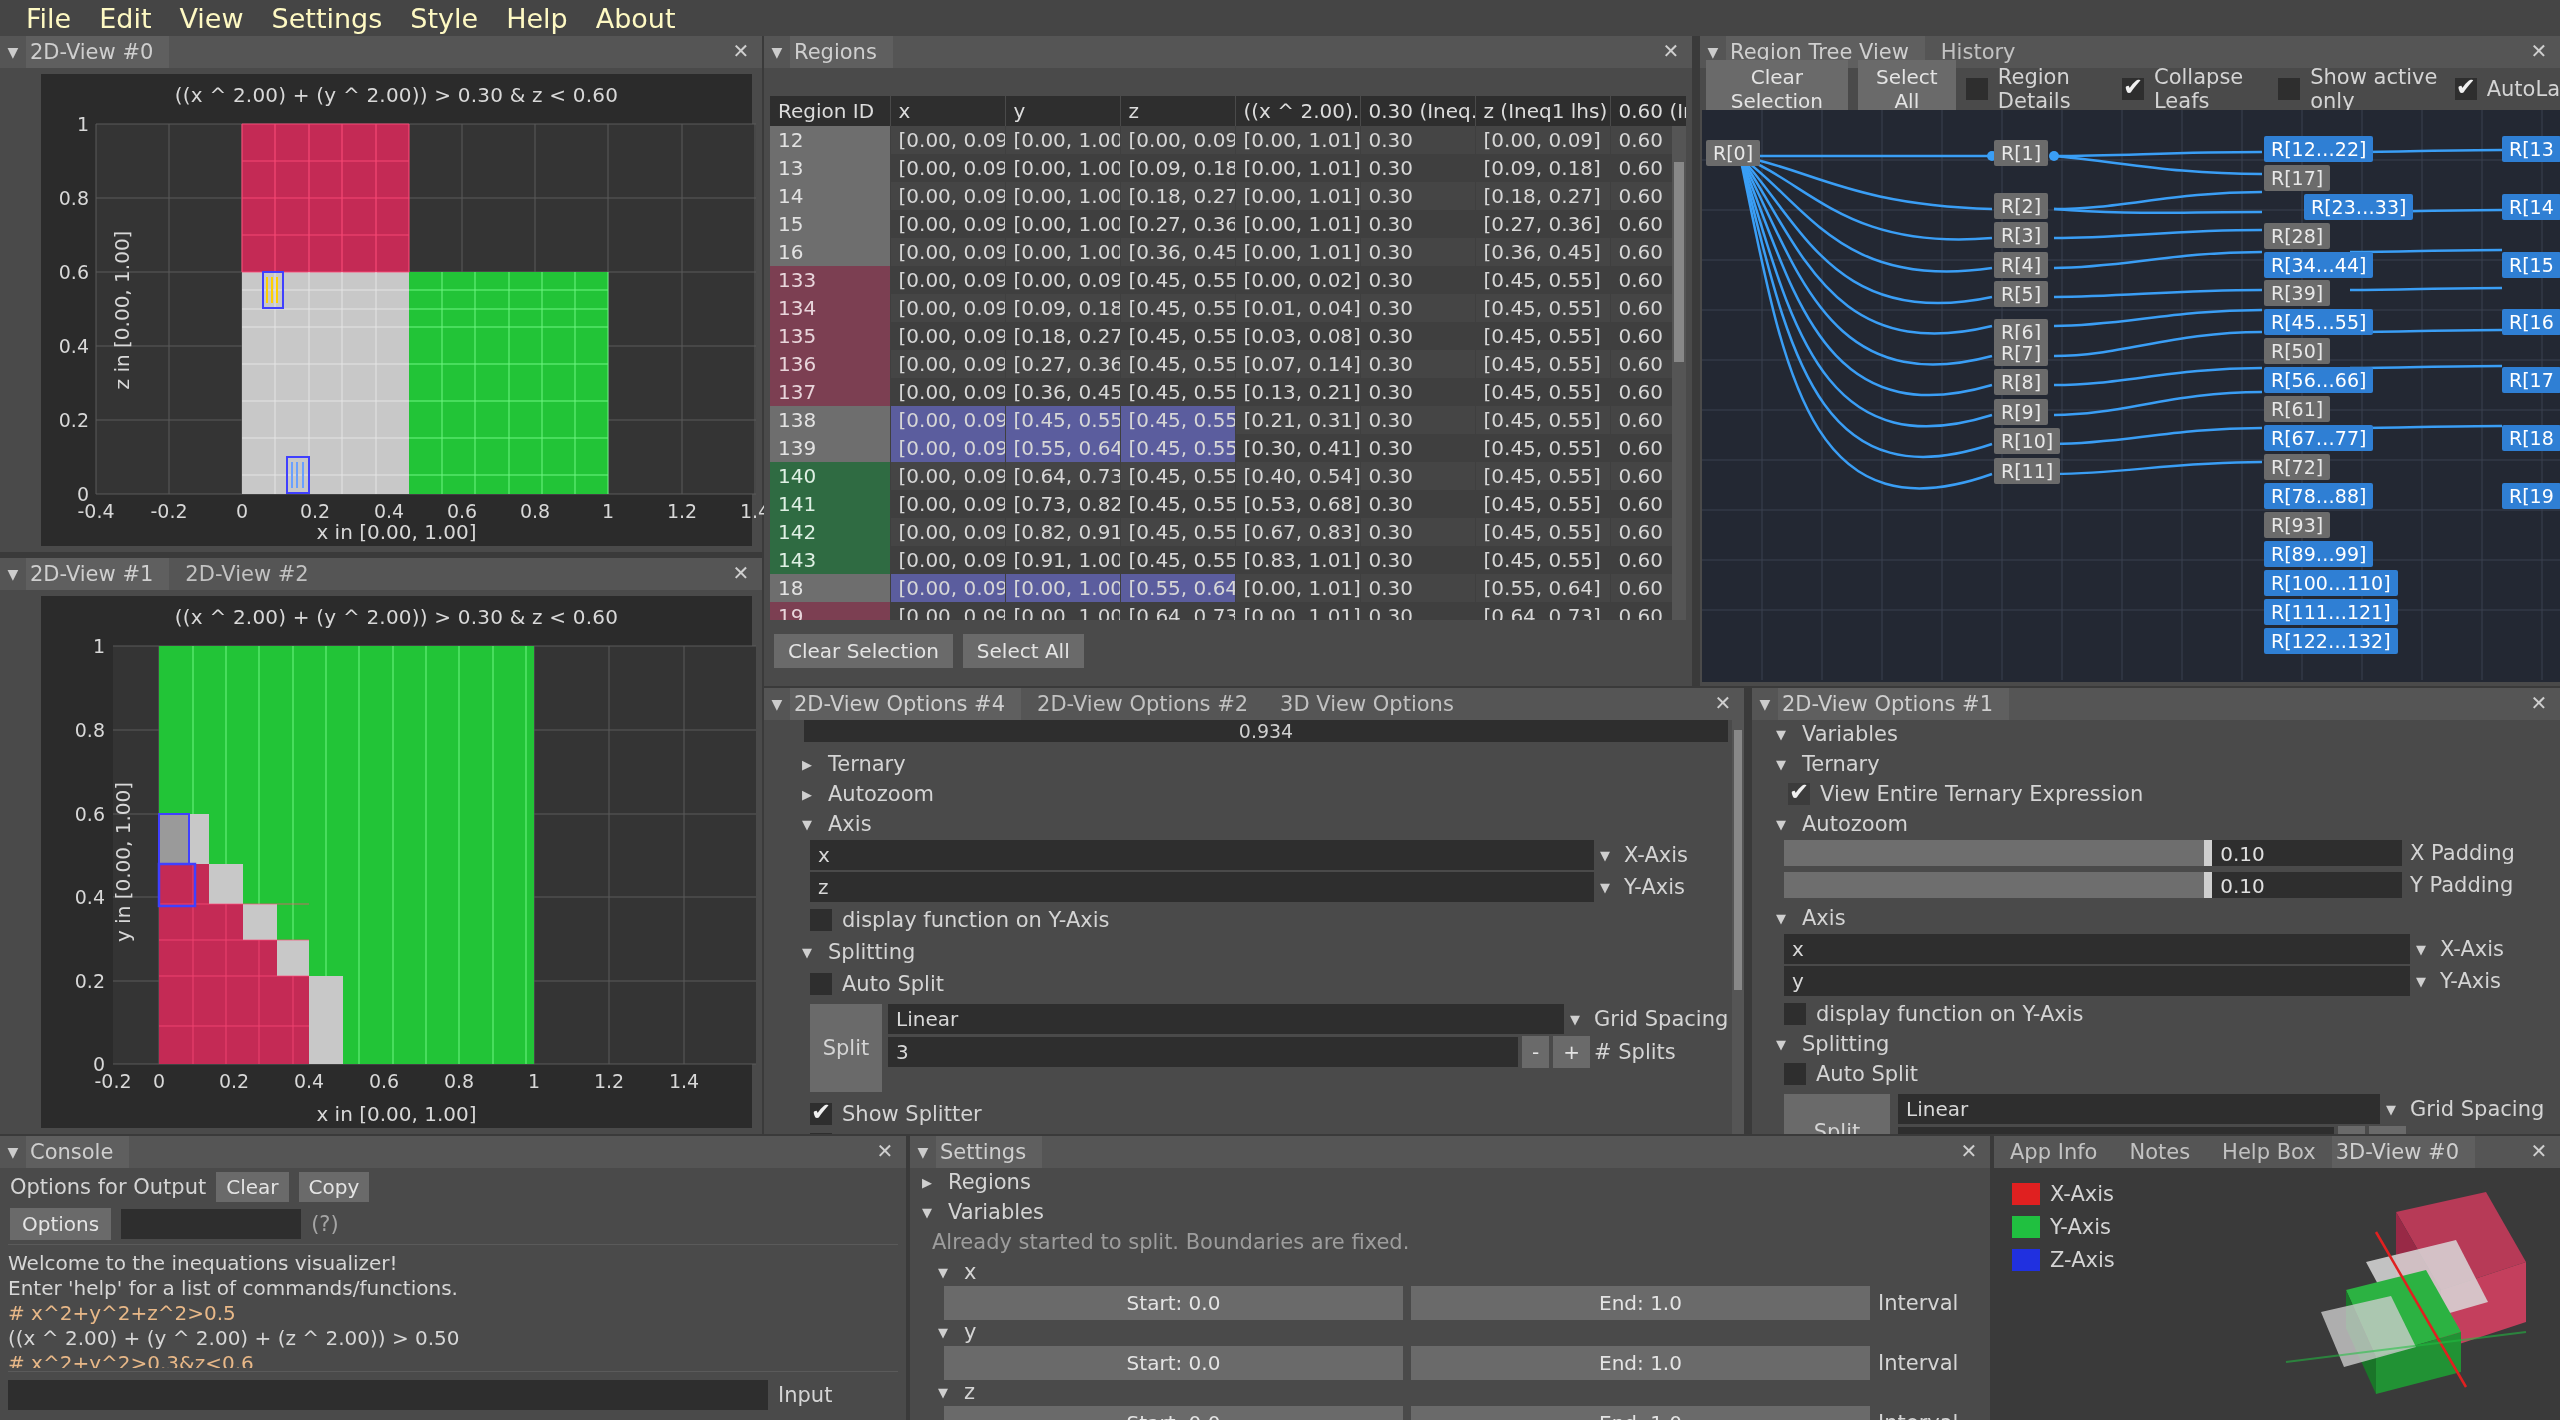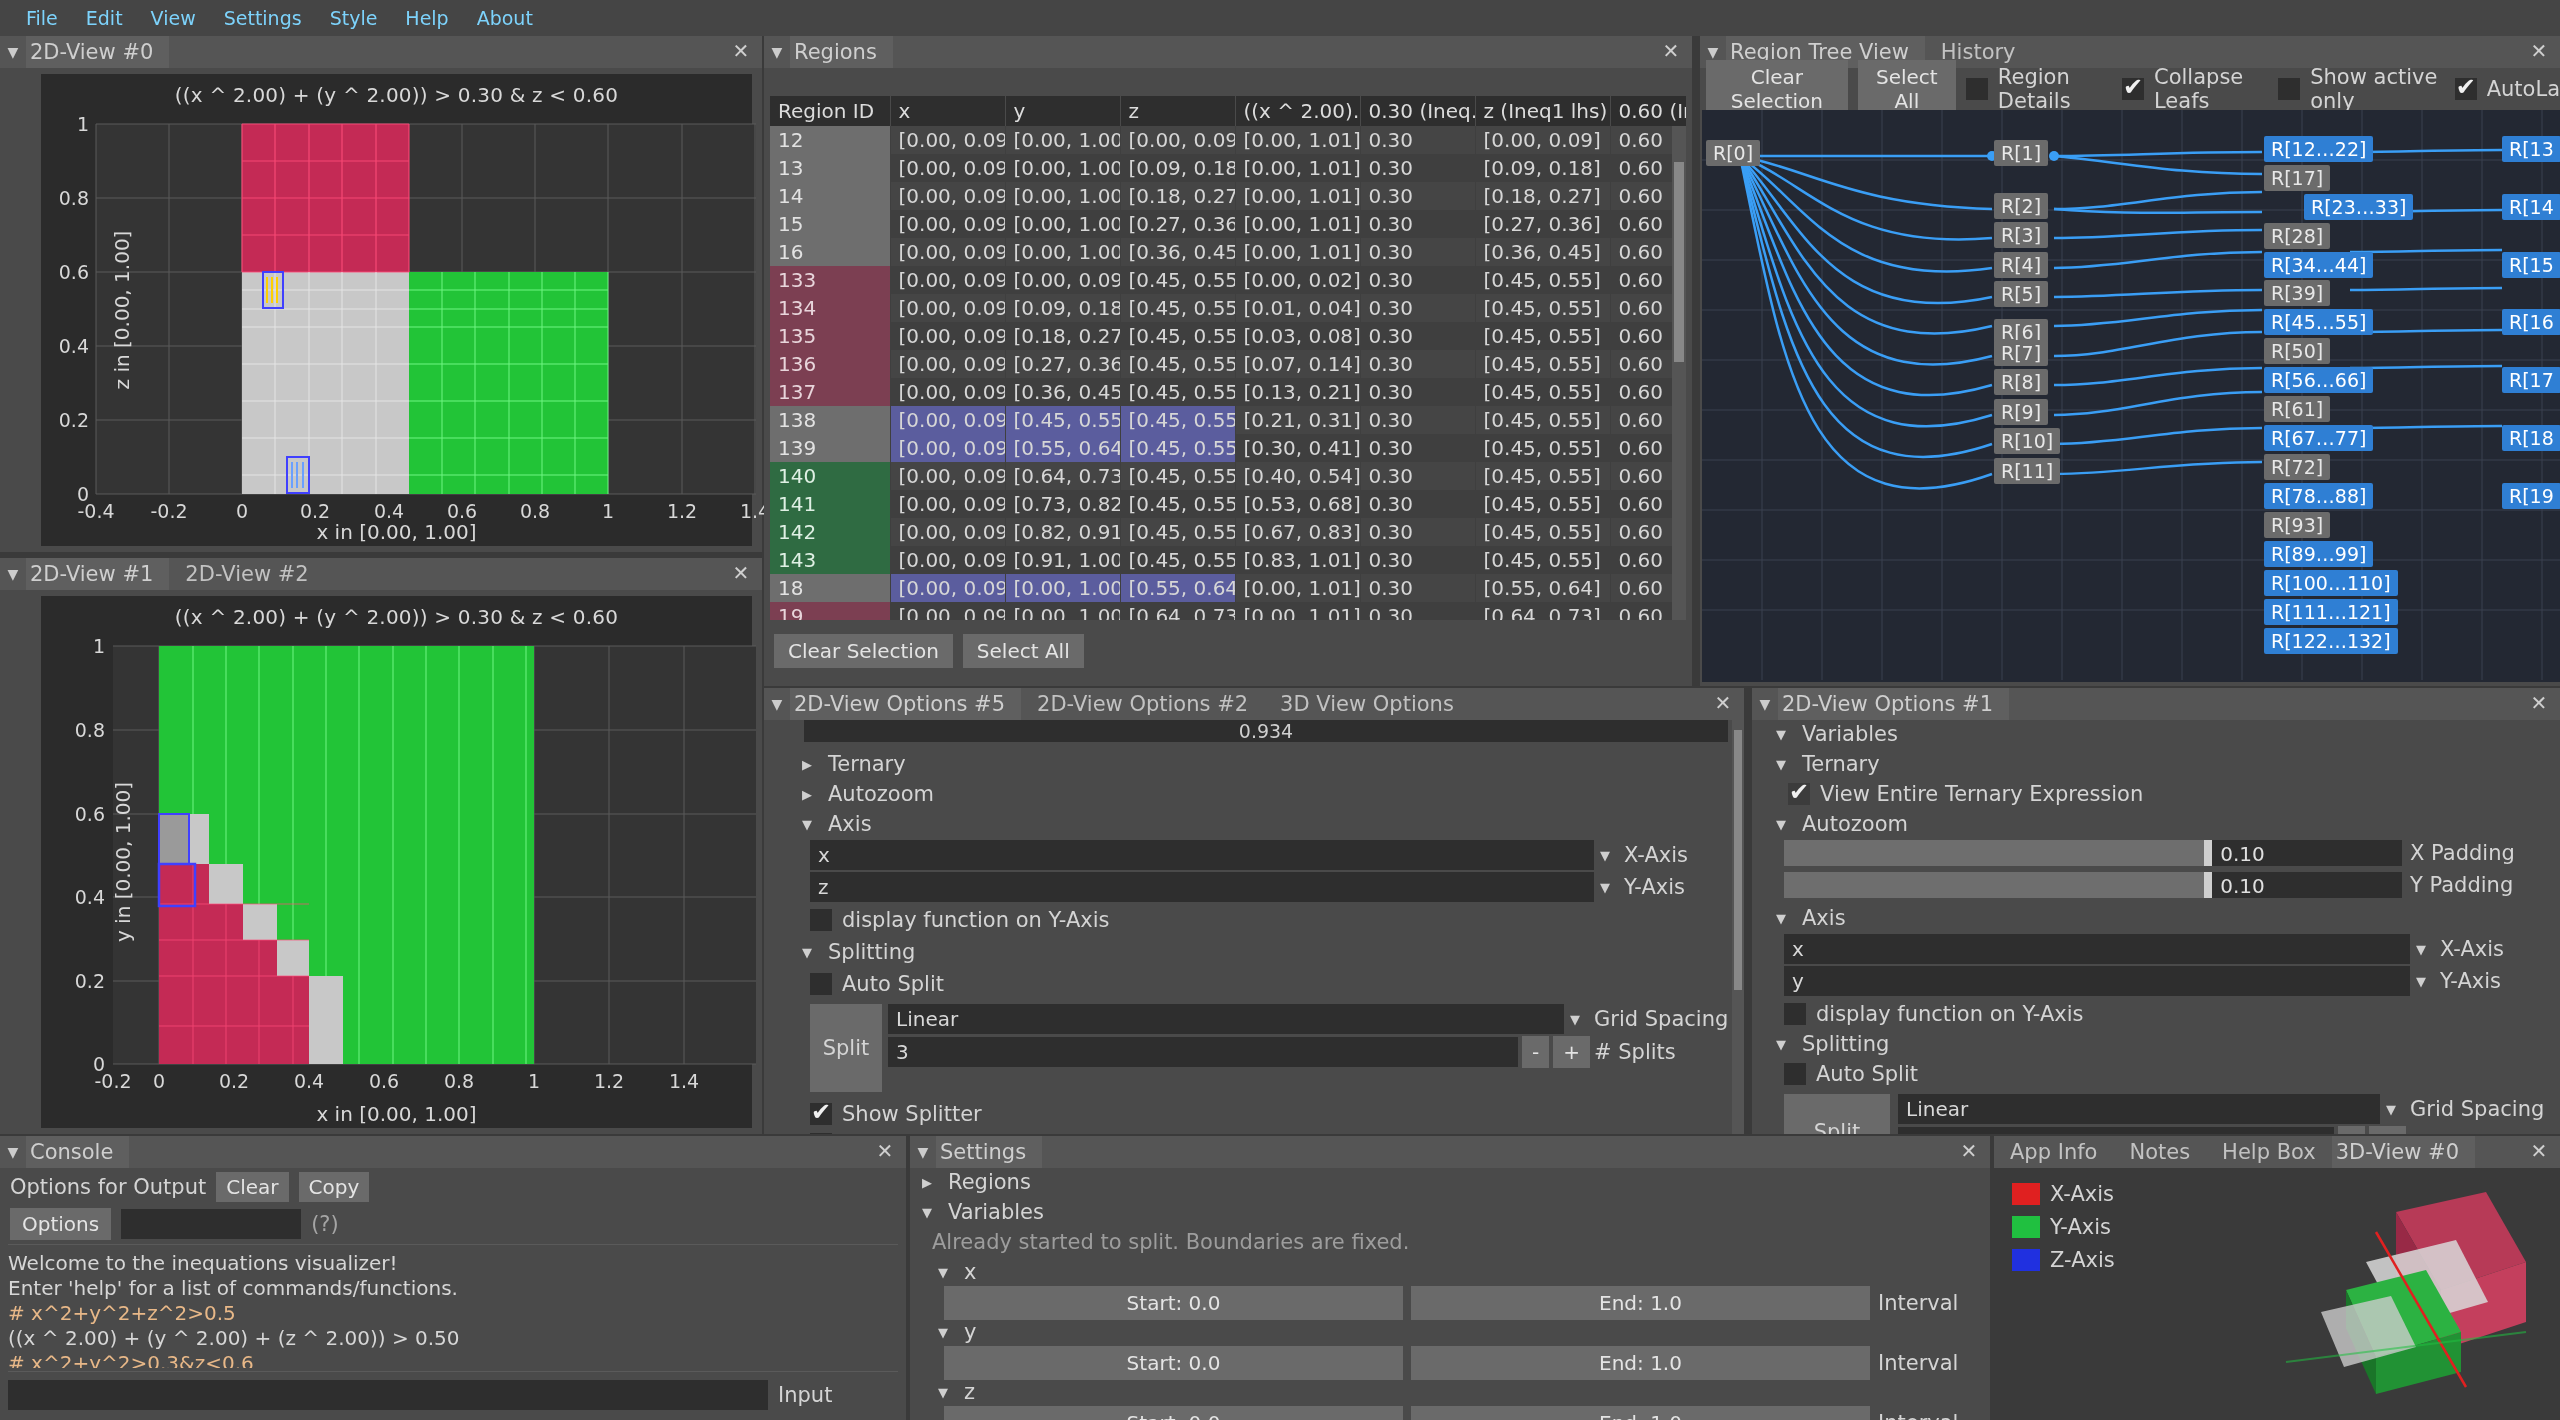--- a/index.html
+++ b/index.html
@@ -8,21 +8,21 @@
     background: #3a3a3a;
     font-family: "DejaVu Sans", sans-serif;
     font-size: 21px;
     color: #d4d4d4;
     overflow: hidden;
   }
   .app { position: relative; width: 2560px; height: 1420px; background: #3a3a3a; }
 
   
   .menubar { height: 36px; background: #454545; display: flex; align-items: center; padding-left: 12px; gap: 0; }
-  .menubar .mi { padding: 4px 14px; color: #7dd3fc; font-size: 19px; cursor: default; }
+  .menubar .mi { padding: 4px 14px; color: #fef9c3; font-size: 27px; cursor: default; }
 
   
   .panel { position: absolute; background: #4a4a4a; }
   .titlebar { height: 32px; background: #555; display: flex; align-items: center; position: relative; }
   .tb-arrow { width: 26px; text-align: center; font-size: 14px; color: #ccc; flex: 0 0 26px; }
   .tb-tab { height: 32px; padding: 0 16px 0 4px; display: flex; align-items: center; font-size: 21px; color: #cfcfcf; background: #5f5f5f; }
   .tb-tab.inactive { background: transparent; color: #c2c2c2; padding-left: 16px; }
   .tb-close { position: absolute; right: 10px; top: 4px; width: 22px; height: 22px; color: #cfcfcf; font-size: 20px;
               line-height: 22px; text-align: center; cursor: pointer; }
   .body { position: absolute; left: 0; right: 0; top: 32px; bottom: 0; }
@@ -674,21 +674,21 @@
         <div class="tnode sel" style="left:800px;top:257px;">R[17</div>
         <div class="tnode sel" style="left:800px;top:315px;">R[18</div>
         <div class="tnode sel" style="left:800px;top:373px;">R[19</div>
       </div>
     </div>
   </div>
 
   <div class="panel" style="left:764px;top:688px;width:980px;height:446px;">
     <div class="titlebar">
       <div class="tb-arrow">▼</div>
-      <div class="tb-tab">2D-View Options #5</div>
+      <div class="tb-tab">2D-View Options #4</div>
       <div class="tb-tab inactive">2D-View Options #2</div>
       <div class="tb-tab inactive">3D View Options</div>
       <div class="tb-close">✕</div>
     </div>
     <div class="body" style="overflow:hidden;">
 
       <div style="position:absolute;left:40px;right:16px;top:0;height:22px;background:#2e2e2e;color:#cfcfcf;
                   font-size:19px;text-align:center;overflow:hidden;">0.934</div>
 
       <div class="row" style="position:absolute;left:38px;top:32px;">

